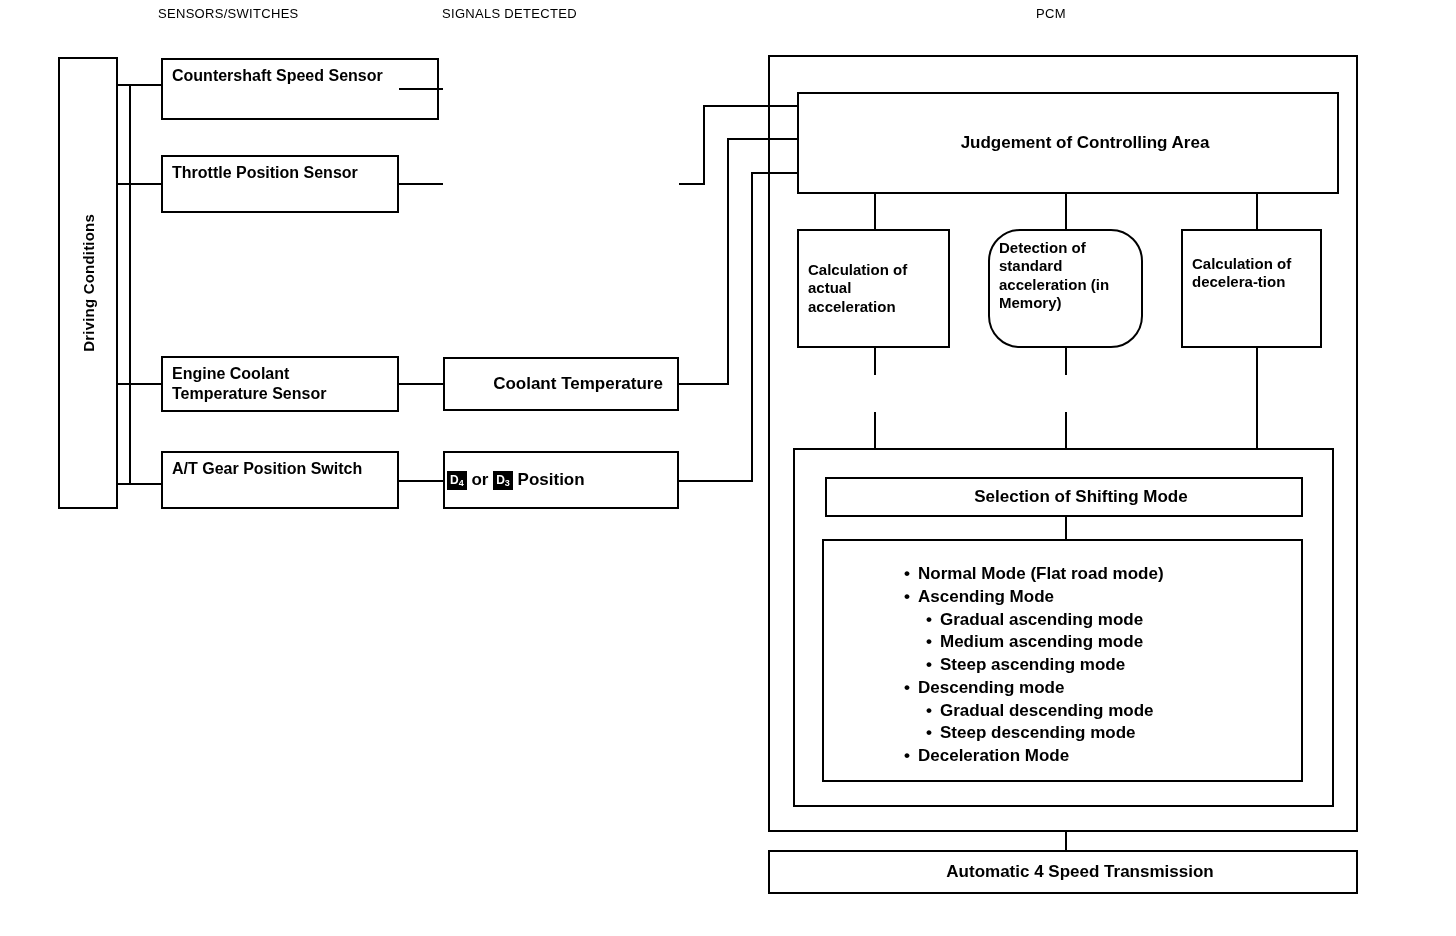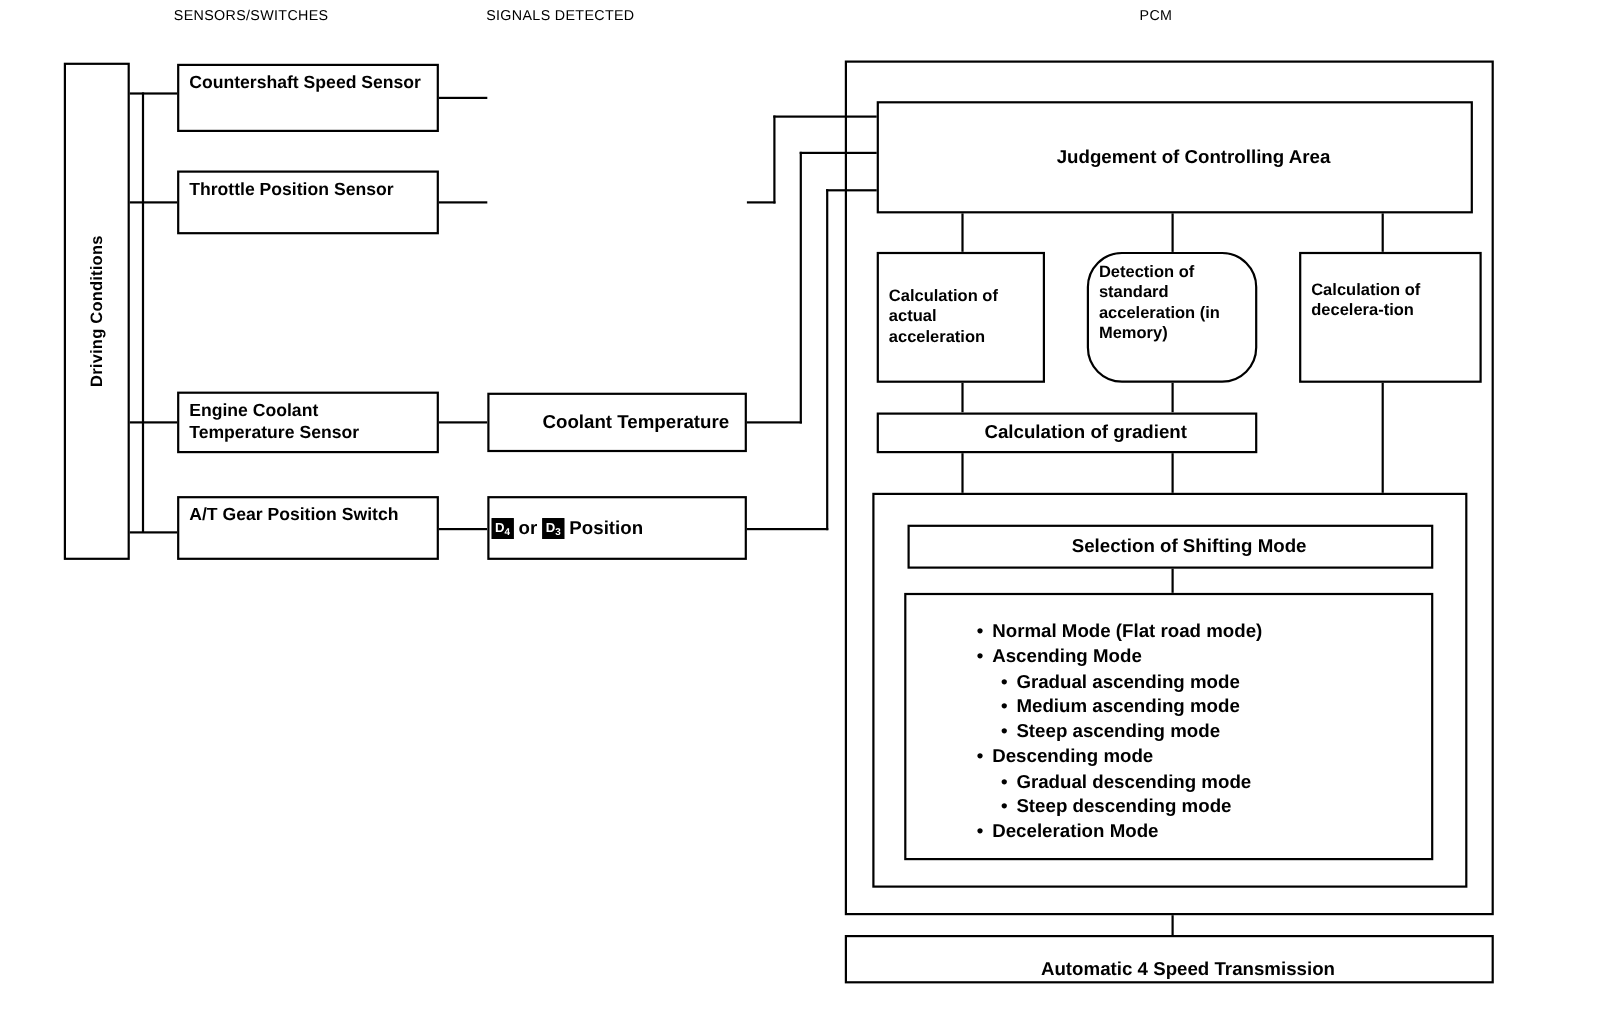--- a/index.html
+++ b/index.html
@@ -104,21 +104,21 @@
   <div class="vert" style="left:58px;top:57px;width:60px;height:452px;">
     <span>Driving Conditions</span>
   </div>
 
   <div class="ln lnv" style="left:129px;top:84px;height:400px;"></div>
   <div class="ln lnh" style="left:118px;top:84px;width:44px;"></div>
   <div class="ln lnh" style="left:118px;top:183px;width:44px;"></div>
   <div class="ln lnh" style="left:118px;top:383px;width:44px;"></div>
   <div class="ln lnh" style="left:118px;top:483px;width:44px;"></div>
 
-  <div class="box pad topleft" style="left:161px;top:58px;width:238px;height:62px;font-size:16px;">
+  <div class="box pad topleft" style="left:161px;top:58px;width:278px;height:62px;font-size:16px;">
     <span>Countershaft Speed Sensor</span>
   </div>
 
   <div class="box pad topleft" style="left:161px;top:155px;width:238px;height:58px;font-size:16px;">
     <span>Throttle Position Sensor</span>
   </div>
 
   <div class="box pad topleft" style="left:161px;top:356px;width:238px;height:56px;font-size:16px;">
     <span>Engine Coolant Temperature Sensor</span>
   </div>
@@ -169,57 +169,54 @@
   <div class="ln lnv" style="left:1256px;top:194px;height:35px;"></div>
 
   <div class="box pad topleft" style="left:797px;top:229px;width:153px;height:119px;font-size:15px;">
     <span style="margin-top:24px;">Calculation of actual acceleration</span>
   </div>
 
   <div class="box pad topleft" style="left:988px;top:229px;width:155px;height:119px;font-size:15px;border-radius:32px;">
     <span style="margin-top:2px;">Detection of standard acceleration (in Memory)</span>
   </div>
 
-  <div class="box pad topleft" style="left:1181px;top:229px;width:166px;height:119px;font-size:15px;">
+  <div class="box pad topleft" style="left:1181px;top:229px;width:141px;height:119px;font-size:15px;">
     <span style="margin-top:18px;">Calculation of decelera-tion</span>
   </div>
 
   <div class="ln lnv" style="left:874px;top:348px;height:27px;"></div>
   <div class="ln lnv" style="left:1065px;top:348px;height:27px;"></div>
 
-  <div class="box ctr" style="left:797px;top:375px;width:346px;height:37px;font-size:17px;">
-    <span>Calculation of gradient</span>
-  </div>
 
   <div class="ln lnv" style="left:874px;top:412px;height:36px;"></div>
   <div class="ln lnv" style="left:1065px;top:412px;height:36px;"></div>
 
   <div class="ln lnv" style="left:1256px;top:348px;height:100px;"></div>
 
   <div class="box" style="left:793px;top:448px;width:541px;height:359px;background:transparent;"></div>
 
   <div class="box ctr" style="left:825px;top:477px;width:478px;height:40px;font-size:17px;">
     <span>Selection of Shifting Mode</span>
   </div>
 
   <div class="ln lnv" style="left:1065px;top:517px;height:22px;"></div>
 
-  <div class="box" style="left:822px;top:539px;width:481px;height:243px;padding:22px 0 0 0;">
+  <div class="box" style="left:822px;top:539px;width:481px;height:243px;padding:22px 0 0 16px;">
     <ul class="modelist" id="modes-list" style="padding-left:64px;">
         <li class="lvl1"><span class="bul">•</span><span>Normal Mode (Flat road mode)</span></li>
         <li class="lvl1"><span class="bul">•</span><span>Ascending Mode</span></li>
         <li class="lvl2"><span class="bul">•</span><span>Gradual ascending mode</span></li>
         <li class="lvl2"><span class="bul">•</span><span>Medium ascending mode</span></li>
         <li class="lvl2"><span class="bul">•</span><span>Steep ascending mode</span></li>
         <li class="lvl1"><span class="bul">•</span><span>Descending mode</span></li>
         <li class="lvl2"><span class="bul">•</span><span>Gradual descending mode</span></li>
         <li class="lvl2"><span class="bul">•</span><span>Steep descending mode</span></li>
         <li class="lvl1"><span class="bul">•</span><span>Deceleration Mode</span></li>
       </ul>
   </div>
 
   <div class="ln lnv" style="left:1065px;top:832px;height:27px;"></div>
 
-  <div class="box ctr" style="left:768px;top:850px;width:590px;height:44px;font-size:17px;align-items:flex-end;">
+  <div class="box ctr" style="left:768px;top:850px;width:590px;height:44px;font-size:17px;">
     <span>Automatic 4 Speed Transmission</span>
   </div>
 
 </div>
 
 </body></html>

